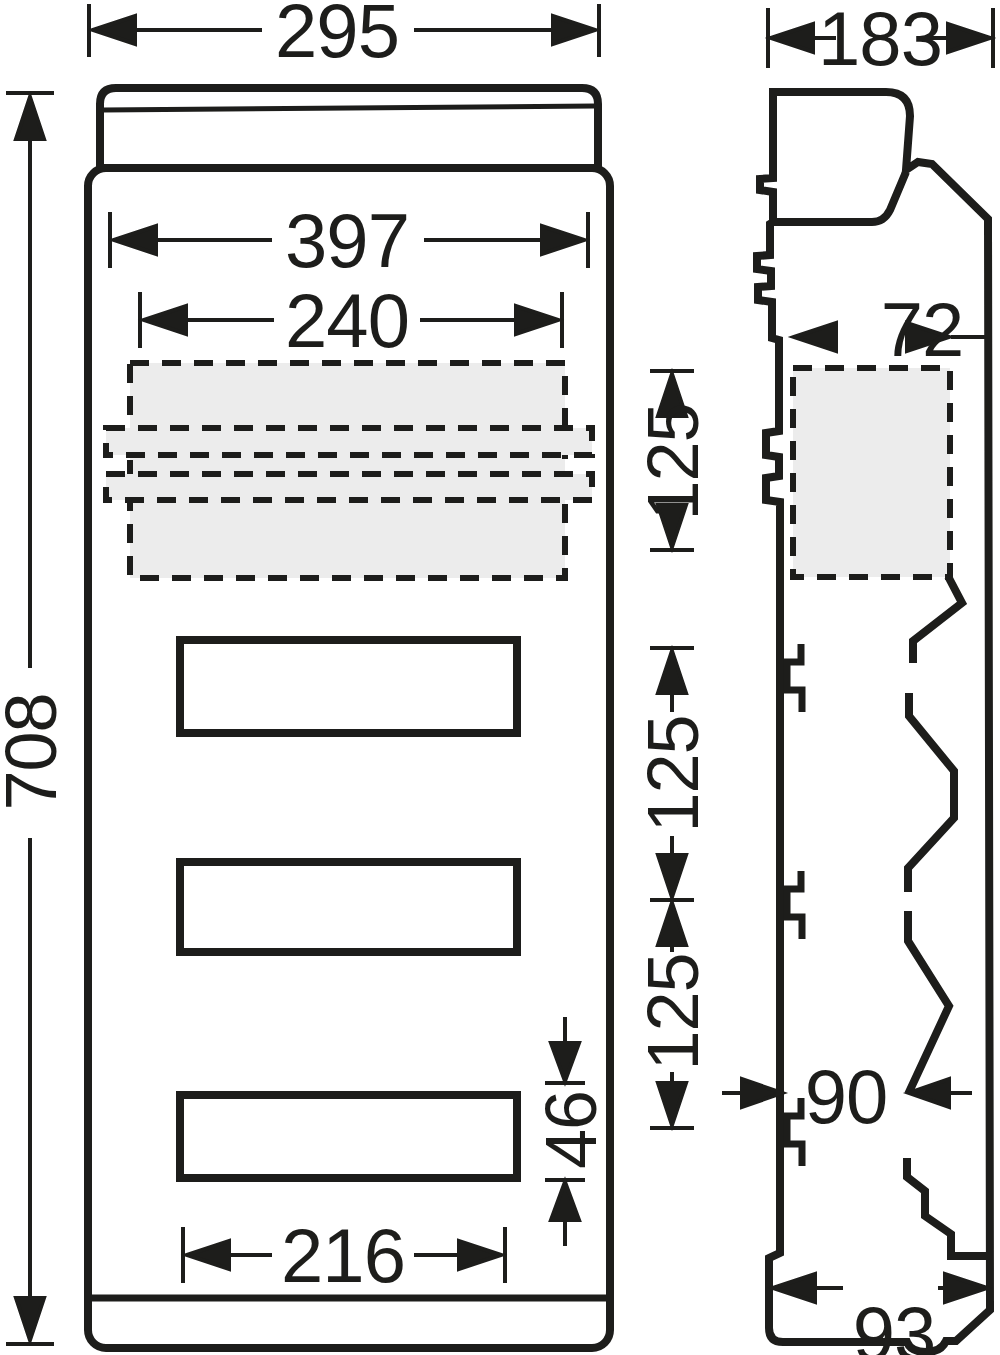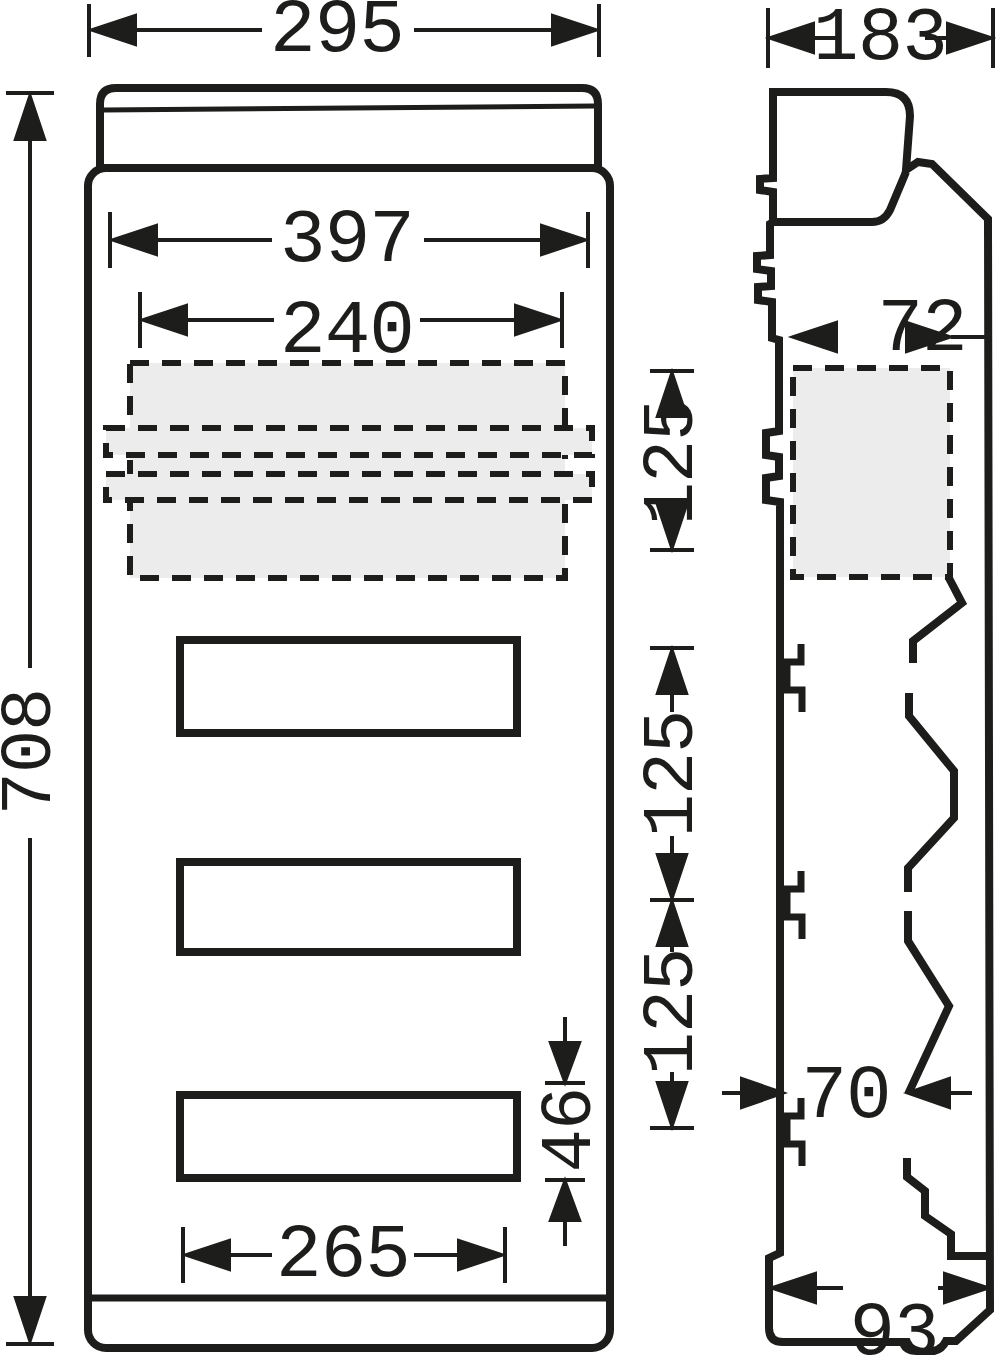--- a/index.html
+++ b/index.html
@@ -1,20 +1,20 @@
 <!DOCTYPE html>
 <html><head>
 <meta charset="utf-8">
 <style>
   html,body{margin:0;padding:0;background:#ffffff;}
   #canvas{
     position:relative;
     width:1000px;height:1355px;
     background:#ffffff;
-    font-family:Liberation Mono, monospace;
+    font-family:Liberation Sans, sans-serif;
     overflow:hidden;
     border-radius:14px;
   }
   #drawing-svg{position:absolute;left:0;top:0;}
   .dim-label{
     position:absolute;
     transform:translate(-50%,-50%);
     font-size:76px;
     line-height:1;
     letter-spacing:-1px;
@@ -192,35 +192,35 @@
         <polygon points="773,1288 815,1274 815,1302"></polygon>
         <polygon points="987,1288 945,1274 945,1302"></polygon>
       </g>
     </g>
   </svg>
 
   <div class="dim-label" style="left:337px;top:31px;">295</div>
 
   <div class="dim-label" style="left:347px;top:241px;">397</div>
 
-  <div class="dim-label" style="left:347px;top:321px;margin-top:11px;">240</div>
-
-  <div class="dim-label" style="left:343px;top:1256px;">265</div>
+  <div class="dim-label" style="left:347px;top:321px;">240</div>
+
+  <div class="dim-label" style="left:343px;top:1256px;">216</div>
 
   <div class="dim-label rot" style="left:31px;top:752px;">708</div>
 
   <div class="dim-label rot" style="left:673px;top:462px;">125</div>
 
   <div class="dim-label rot" style="left:673px;top:774px;">125</div>
 
   <div class="dim-label rot" style="left:673px;top:1012px;">125</div>
 
   <div class="dim-label rot" style="left:571px;top:1130px;">46</div>
 
   <div class="dim-label" style="left:880px;top:39px;">183</div>
 
   <div class="dim-label" style="left:922px;top:330px;">72</div>
 
-  <div class="dim-label" style="left:846px;top:1097px;">70</div>
+  <div class="dim-label" style="left:846px;top:1097px;">90</div>
 
   <div class="dim-label" style="left:894px;top:1290px;margin-top:44px;">93</div>
 
 </div>
 
 </body></html>

